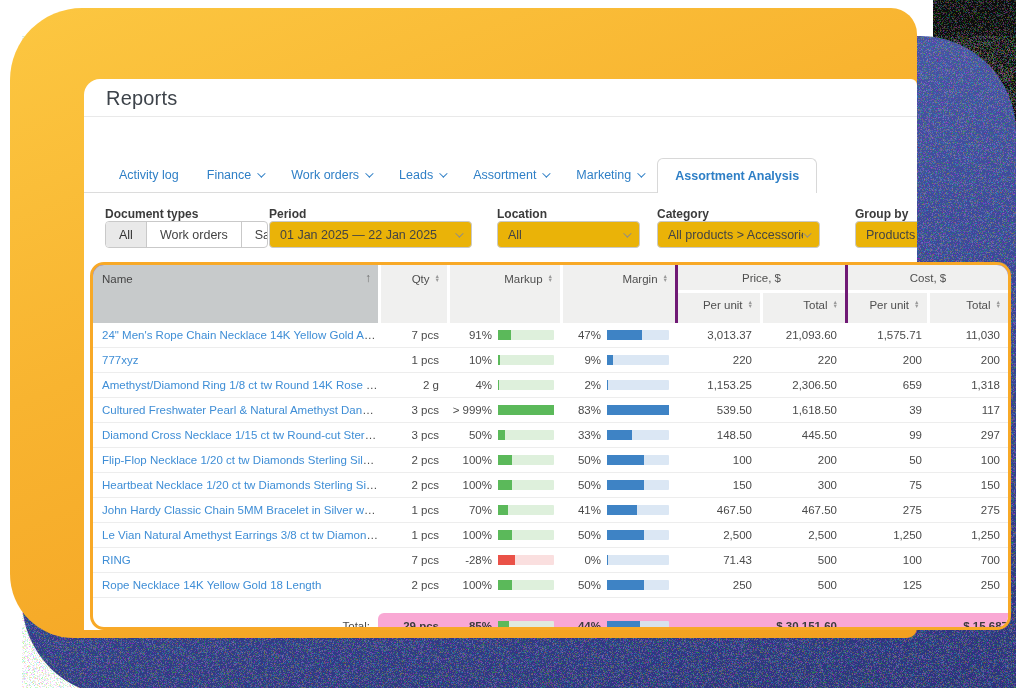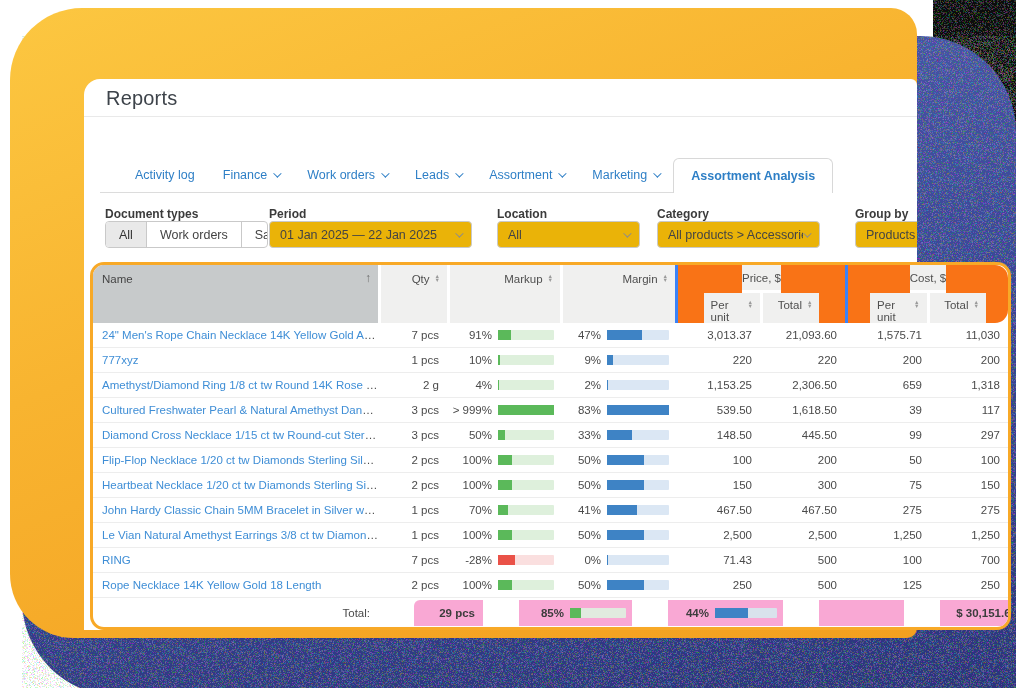--- a/index.html
+++ b/index.html
@@ -34,21 +34,21 @@
     border-radius:72px 26px 10px 64px;
     background:linear-gradient(158deg,#fcc741 0%,#f8b430 40%,#f5a625 75%,#f3a01f 100%);}
 
   
   .card-white{position:absolute;left:84px;top:79px;width:833px;height:551px;background:#fff;
     border-radius:16px 6px 0 0;overflow:hidden;}
   .title-bar{height:38px;border-bottom:1px solid #e9e9e9;}
   .title-bar h1{font-size:20px;font-weight:400;color:#3d434a;padding:8px 0 0 22px;letter-spacing:.2px;}
 
   
-  .tabs{position:absolute;left:16px;top:78px;width:100%;height:36px;}
+  .tabs{position:absolute;left:0;top:78px;width:100%;height:36px;}
   .tabs .tabline{position:absolute;left:0;bottom:0;width:627px;height:1px;background:#dcdcdc;}
   .tabs .tabrow{position:absolute;left:21px;top:0;height:36px;display:flex;align-items:center;}
   .tab{display:flex;align-items:center;gap:6px;color:var(--tab-blue);font-size:12.5px;
     padding:0 14px;height:36px;cursor:pointer;white-space:nowrap;}
   .tab.active{border:1px solid #d8d8d8;border-bottom:none;border-radius:6px 6px 0 0;background:#fff;
     padding:0 17px;height:35px;margin-top:1px;font-weight:bold;}
   .chev{width:6px;height:6px;border-right:1.6px solid var(--tab-blue);border-bottom:1.6px solid var(--tab-blue);
     transform:rotate(45deg) translateY(-2px);display:inline-block;}
   .chev.gray{border-color:#8c8c8c;}
 
@@ -63,26 +63,26 @@
   .seg .opt.sel{background:#e9e9e9;color:#333;}
   .select{height:27px;border:1px solid #c9c9c9;border-radius:4px;background:#eab308;
     display:flex;align-items:center;font-size:12.5px;color:#444;padding:0 10px;cursor:pointer;}
   .select .val{flex:1;white-space:nowrap;overflow:hidden;}
   .fg-doc{left:21px;} .fg-period{left:185px;} .fg-loc{left:413px;} .fg-cat{left:573px;} .fg-group{left:771px;}
   .w-period{width:203px;} .w-loc{width:143px;} .w-cat{width:163px;} .w-group{width:150px;}
 
   
   .panel{position:absolute;left:90px;top:262px;width:921px;height:368px;background:#fff;
     border:3px solid #f8a927;border-radius:14px;overflow:hidden;z-index:5;}
-  .thead{display:grid;grid-template-columns:var(--cols);height:58px;background:#f97316;
-    font-size:11.5px;color:#4f4f4f;border-radius:13px;}
+  .thead{display:grid;grid-template-columns:var(--cols);height:58px;background:#4c1d95;
+    font-size:11.5px;color:#4f4f4f;}
   .th{background:var(--hdr-bg);border-left:3px solid #fff;display:flex;align-items:flex-start;
     justify-content:flex-end;padding:8px 7px 0 7px;}
   .th.name{background:var(--hdr-sorted);border-left:none;justify-content:space-between;padding-left:9px;color:#454545;}
-  .th-group{border-left:3px solid #3b82f6;display:flex;flex-direction:column;align-items:center;}
+  .th-group{border-left:3px solid #701a75;display:flex;flex-direction:column;}
   .th-group .glabel{height:28px;background:var(--hdr-bg);display:flex;align-items:center;justify-content:center;
     border-bottom:3px solid #fff;}
   .th-group .gsub{flex:1;display:flex;}
   .th-group .gsub .sub{flex:1;background:var(--hdr-bg);display:flex;align-items:flex-start;
     justify-content:flex-end;padding:6px 7px 0 7px;}
   .th-group .gsub .sub+.sub{border-left:3px solid #fff;}
   .sort{display:inline-flex;flex-direction:column;margin-left:5px;line-height:4px;margin-top:1px;}
   .sort b{font-size:5.5px;color:#9a9a9a;font-weight:400;}
   .arrow-up{color:#6e6e6e;font-size:12px;line-height:12px;margin-top:-1px;}
 
@@ -94,21 +94,21 @@
   .td.num{text-align:right;padding-right:8px;}
   .td.barcell{display:flex;align-items:center;justify-content:flex-end;gap:6px;padding-right:6px;}
   .bar{height:10px;border-radius:1px;position:relative;flex:0 0 auto;}
   .bar.markup{width:56px;background:var(--bar-green-track);}
   .bar.markup.red{background:var(--bar-red-track);}
   .bar.margin{width:62px;background:var(--bar-blue-track);}
   .bar i{position:absolute;left:0;top:0;bottom:0;background:var(--bar-green);display:block;}
   .bar.markup.red i{background:var(--bar-red);}
   .bar.margin i{background:var(--bar-blue);}
 
-  .trow.total{height:26px;border-bottom:none;margin-top:2px;font-weight:700;color:#3c3c3c;gap:36px;}
+  .trow.total{height:26px;border-bottom:none;margin-top:15px;font-weight:700;color:#3c3c3c;}
   .trow.total .td.gray{background:#f9a8d4;height:100%;display:flex;align-items:center;justify-content:flex-end;}
   .trow.total .td.first-gray{border-top-left-radius:6px;}
   .trow.total .td.label{text-align:right;padding-right:8px;font-weight:400;color:#4a4a4a;}
   .trow.total .bar.markup{background:#e1eadf;}
   .trow.total .bar.margin{background:#d9e2ec;}
 </style>
 </head>
 <body>
 
 <svg width="0" height="0" style="position:absolute">

